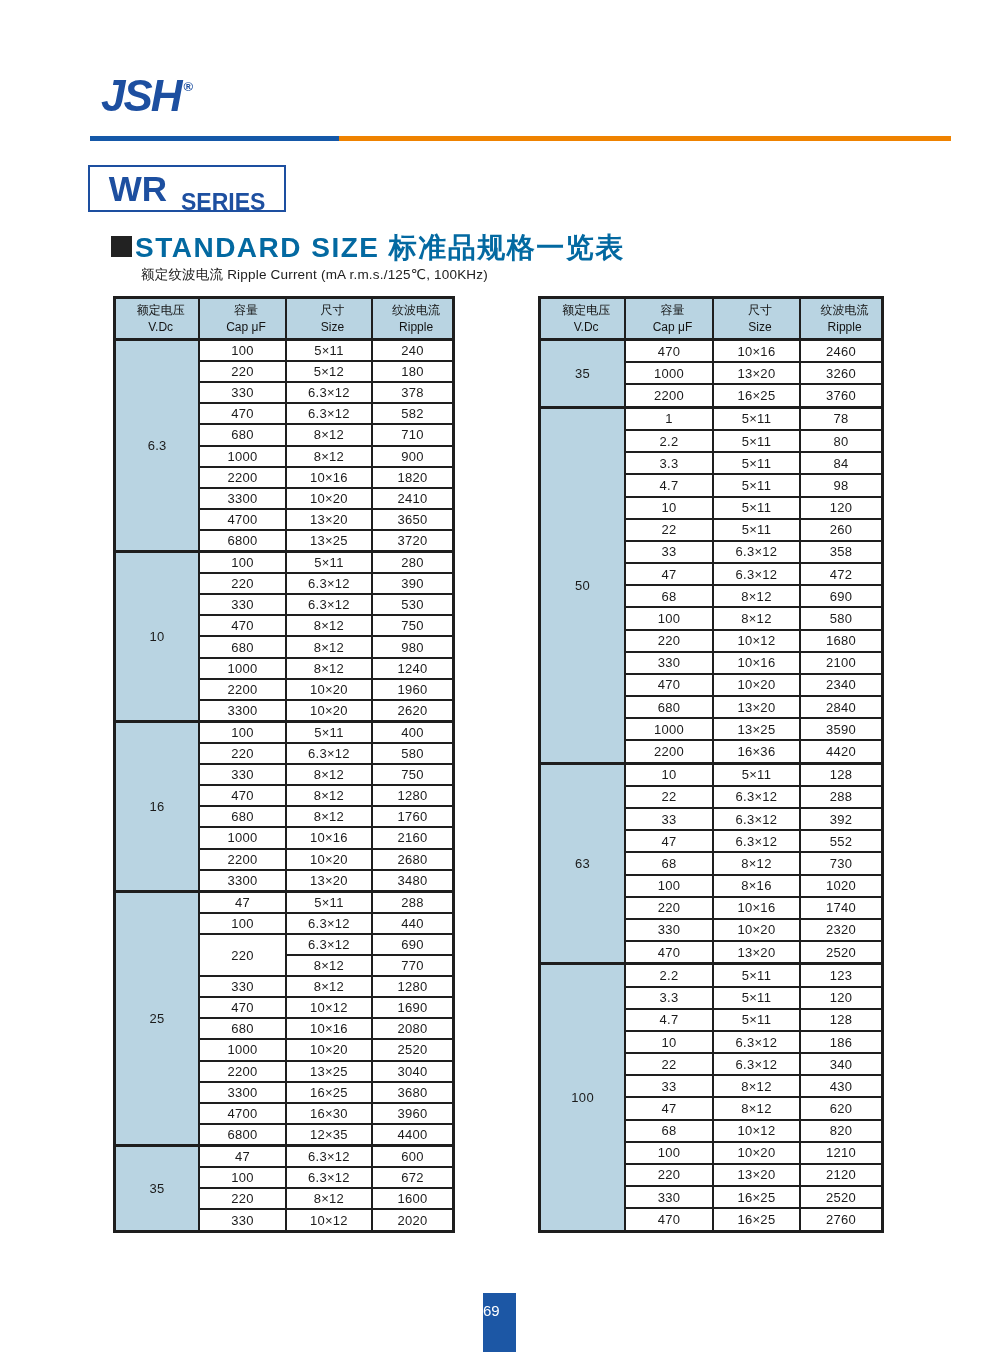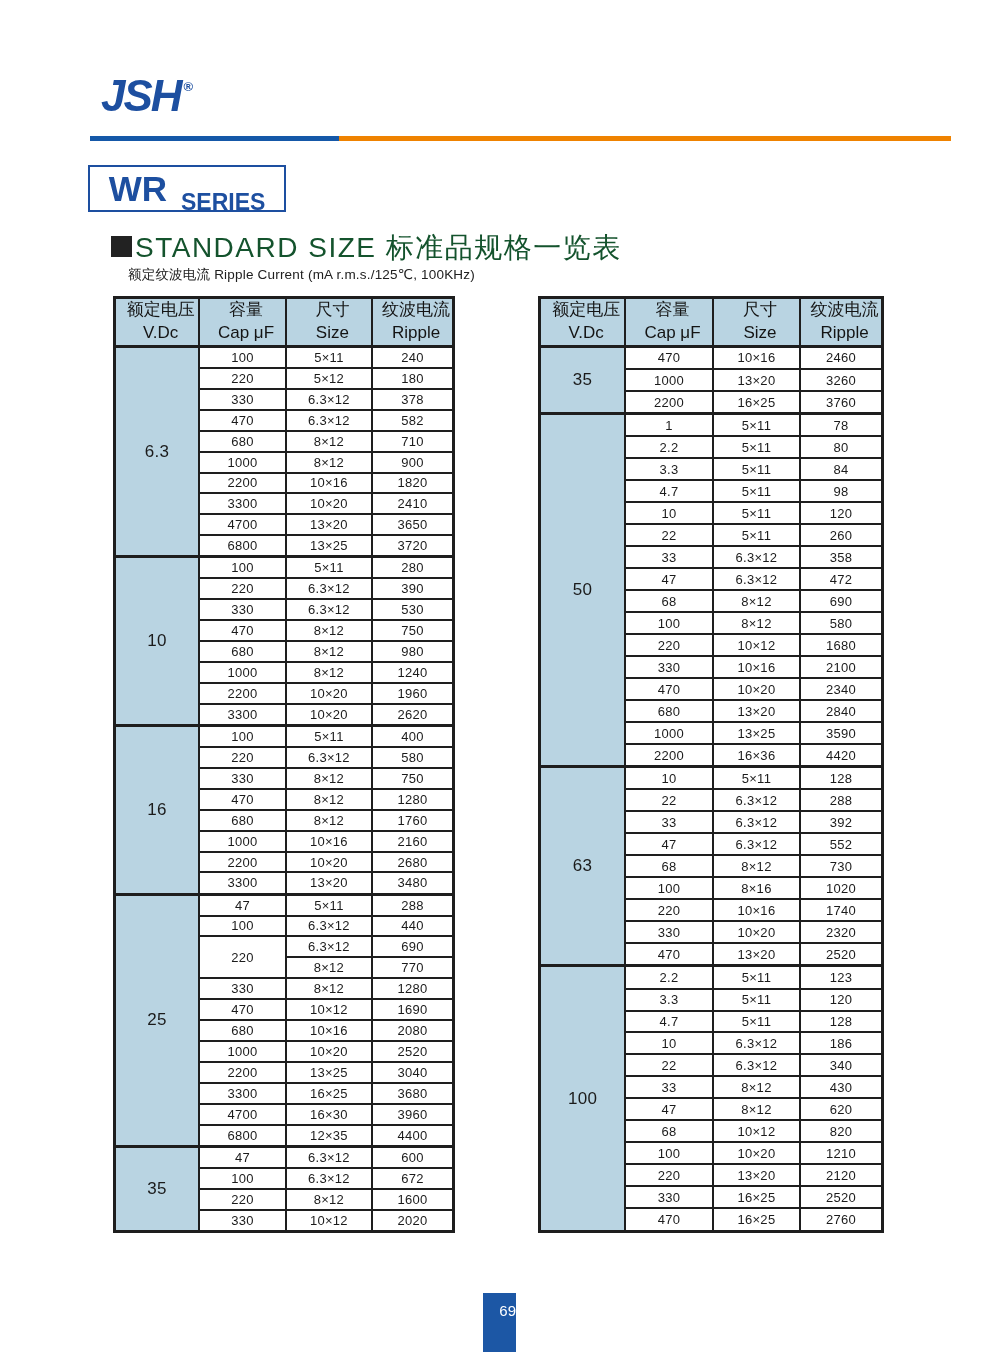--- a/index.html
+++ b/index.html
@@ -29,52 +29,52 @@
   .seg-blue{width:249px;background:var(--divider-blue);}
   .seg-orange{width:612px;background:var(--divider-orange);}
   .series-box{
     position:absolute;left:88px;top:165px;width:198px;height:47px;
     border:2px solid var(--brand-blue);color:var(--brand-blue);
     display:flex;align-items:center;justify-content:center;gap:14px;background:#fff;
   }
   .series-main{font-size:35px;font-weight:bold;line-height:1;}
   .series-sub{font-size:23px;font-weight:bold;line-height:1;padding-top:6px;margin-top:22px;}
   .page-title{
-    position:absolute;left:111px;top:229px;font-size:28px;font-weight:normal;
-    letter-spacing:1.5px;color:#14532d;white-space:nowrap;
+    position:absolute;left:111px;top:229px;font-size:28px;font-weight:bold;
+    letter-spacing:1.5px;color:#0369a1;white-space:nowrap;
   }
   .black-square{display:inline-block;width:21px;height:21px;background:#222;margin-right:3px;}
   .subtitle{
-    position:absolute;left:128px;top:266px;font-size:13.5px;color:#202020;letter-spacing:0.2px;
+    position:absolute;left:141px;top:266px;font-size:13.5px;color:#202020;letter-spacing:0.2px;
   }
   
   table.spec{
     position:absolute;top:296px;border-collapse:collapse;table-layout:fixed;
     background:#fff;height:937px;
   }
   #left-table{left:113px;width:342px;}
   #right-table{left:538px;width:346px;}
   table.spec,table.spec th,table.spec td{border:2px solid var(--line);}
   table.spec{border-width:3px;}
   table.spec th{
     background:var(--cell-blue);height:42px;font-weight:normal;
-    font-size:17px;line-height:1.35;text-align:center;color:#141414;
+    font-size:12px;line-height:1.35;text-align:center;color:#141414;
     border-bottom-width:3px;
     padding-left:7px;
   }
   table.spec td{
     text-align:center;font-size:13px;color:var(--ink);letter-spacing:0.3px;
     padding:0;
   }
-  table.spec td.voltage{background:var(--cell-blue);font-size:17px;}
+  table.spec td.voltage{background:var(--cell-blue);font-size:13px;}
   table.spec tr.group-start td{border-top-width:3px;}
   
   .pageno{
     position:absolute;left:483px;top:1293px;width:33px;height:59px;
-    background:var(--pageno-blue);color:#fff;font-size:15px;text-align:right;
+    background:var(--pageno-blue);color:#fff;font-size:15px;text-align:left;
     padding-top:9px;
   }
 </style>
 </head>
 <body>
 
 <div class="logo"><span>JSH</span><sup>®</sup></div>
 
 <div class="divider"><span class="seg seg-blue"></span><span class="seg seg-orange"></span></div>
 

